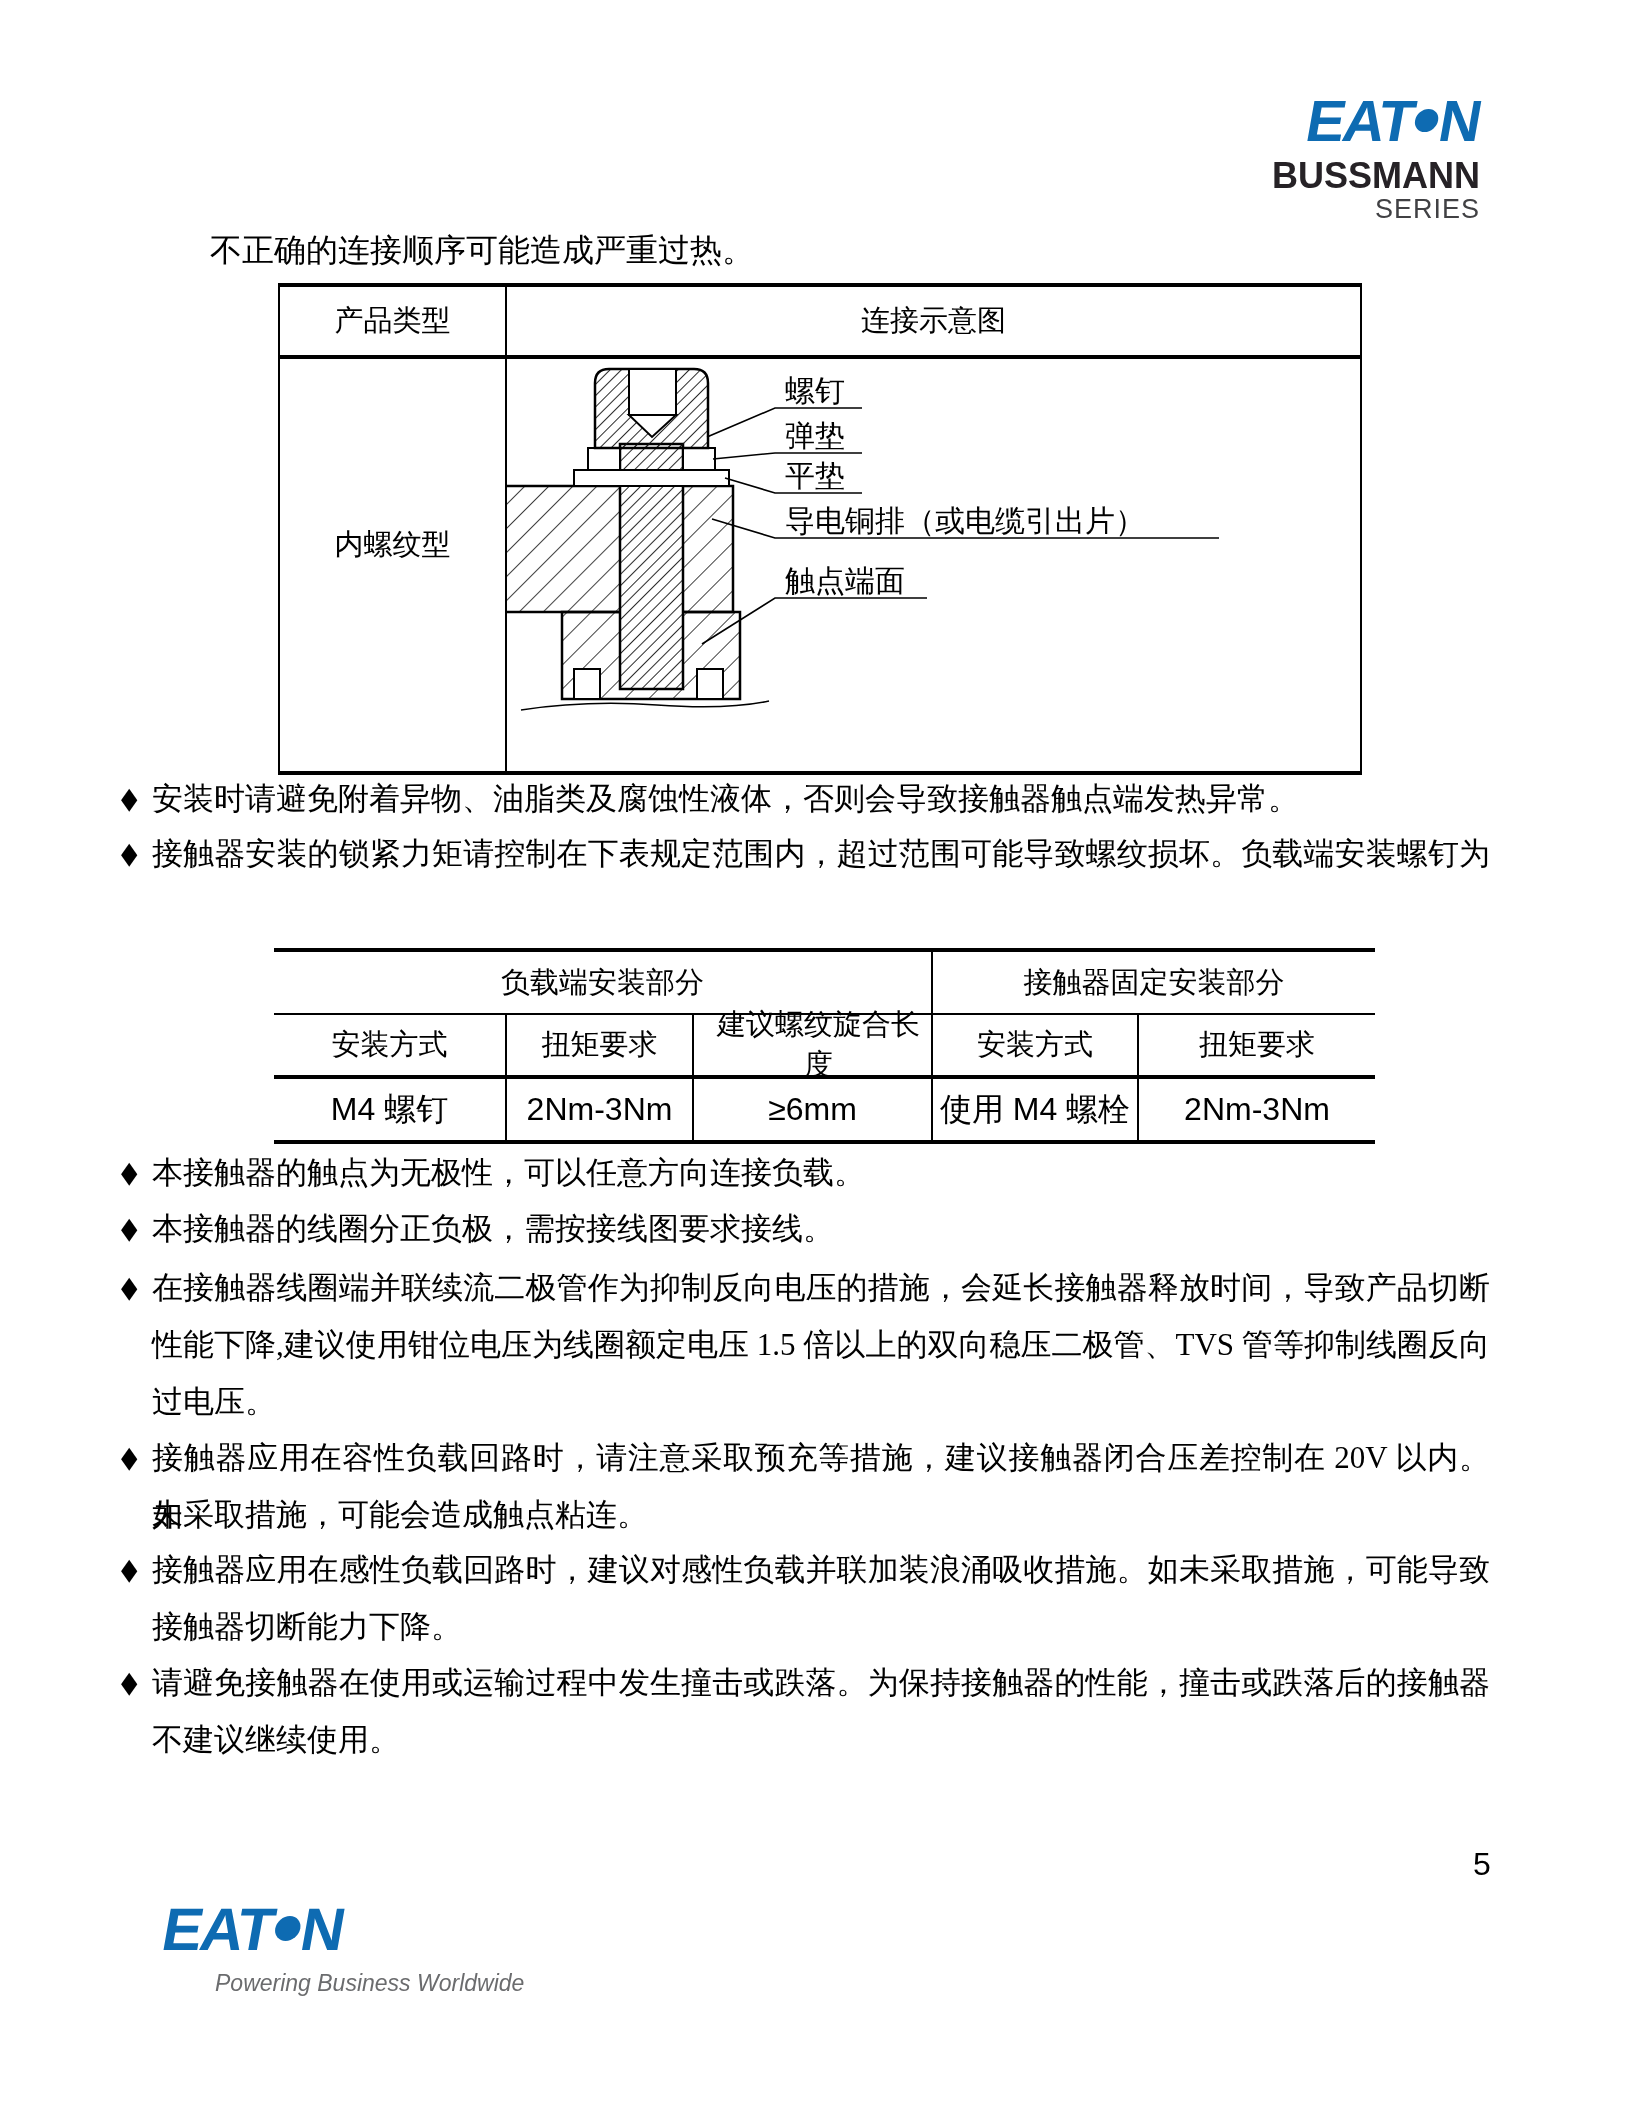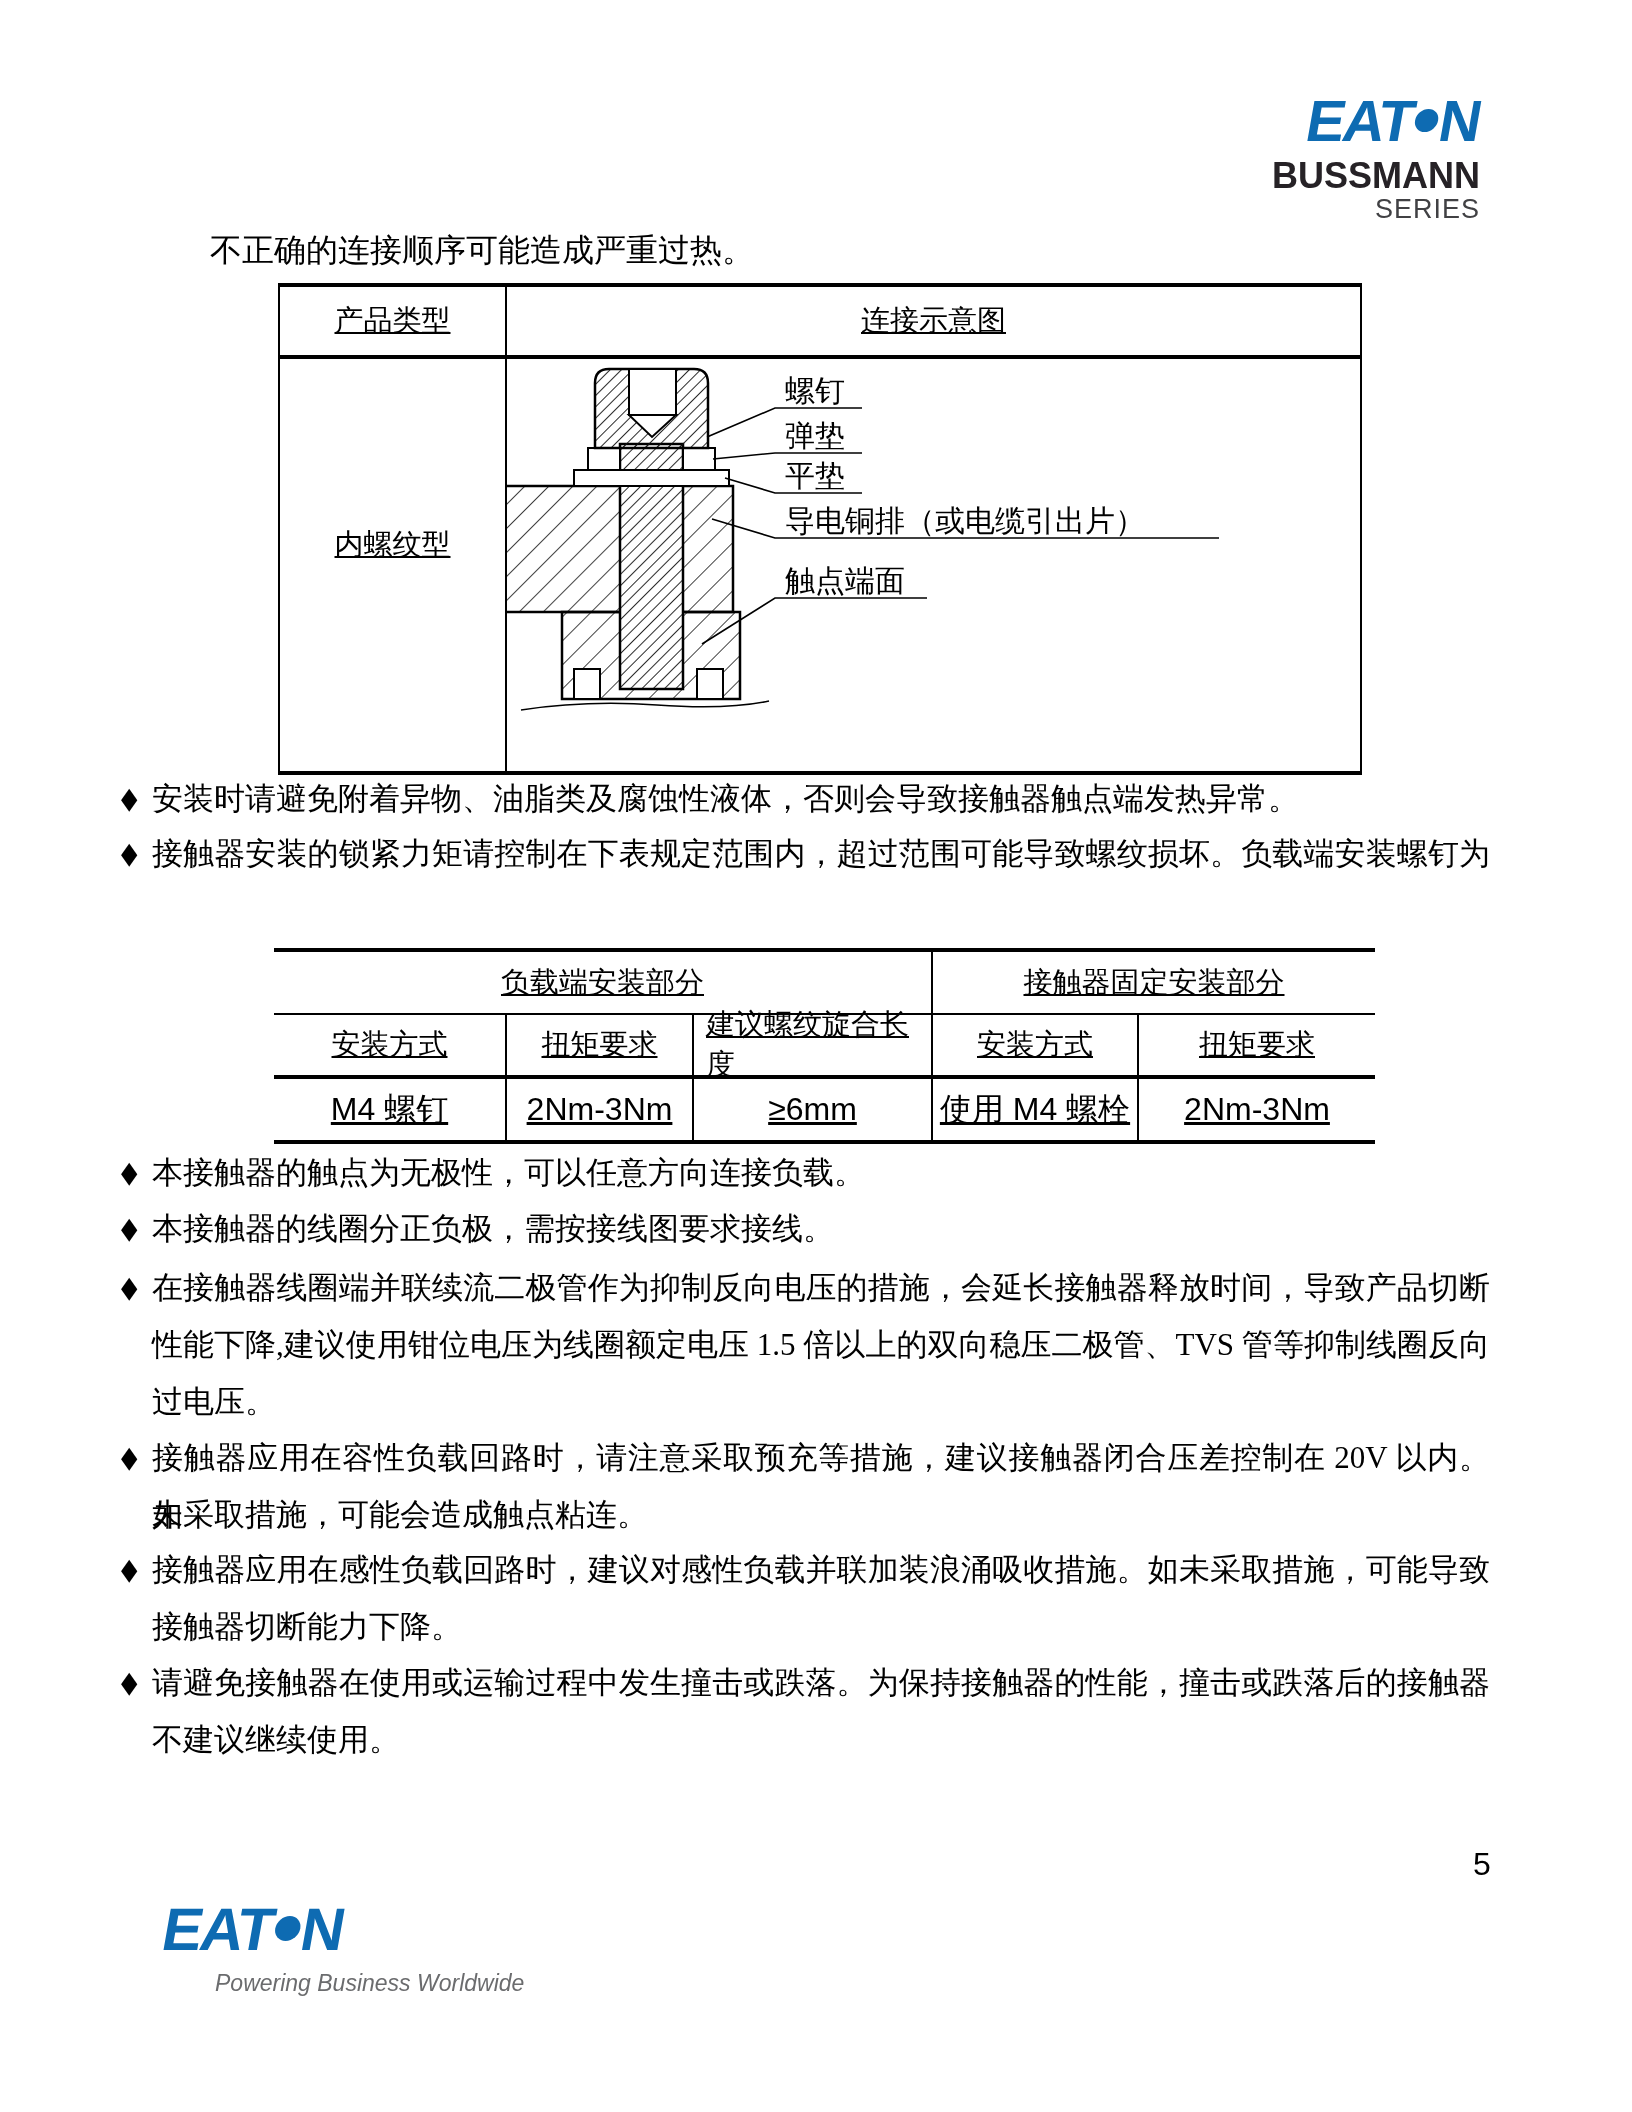--- a/index.html
+++ b/index.html
@@ -37,21 +37,21 @@
   .bullet { position:absolute; left:118px; width:1372px; }
   .diamond { position:absolute; left:0; top:0; width:34px; height:57px; line-height:57px;
              font-size:26px; font-family:"DejaVu Sans",sans-serif; transform:scale(0.82,1.15); }
   .blines { margin-left:34px; }
   .bline { height:57px; line-height:57px; font-size:31px; white-space:nowrap; }
   .bline.j { white-space:normal; text-align:justify; text-align-last:justify; }
 
   
   .tcell {
     position:absolute; display:flex; align-items:center; justify-content:center;
-    font-size:29px; text-decoration:underline;
+    font-size:29px; text-align:center;
   }
   .latin { font-family:"Liberation Sans","DejaVu Sans",sans-serif; font-size:32px; }
 
   
   .diagram-svg { position:absolute; left:507px; top:359px; }
   .dlabel { font-family:"Liberation Serif","DejaVu Serif",serif; font-size:30px; fill:#000; }
 
   
   .page-num { position:absolute; left:1460px; top:1846px; width:44px; text-align:center;
               font-family:"Liberation Sans","DejaVu Sans",sans-serif; font-size:32px; }

